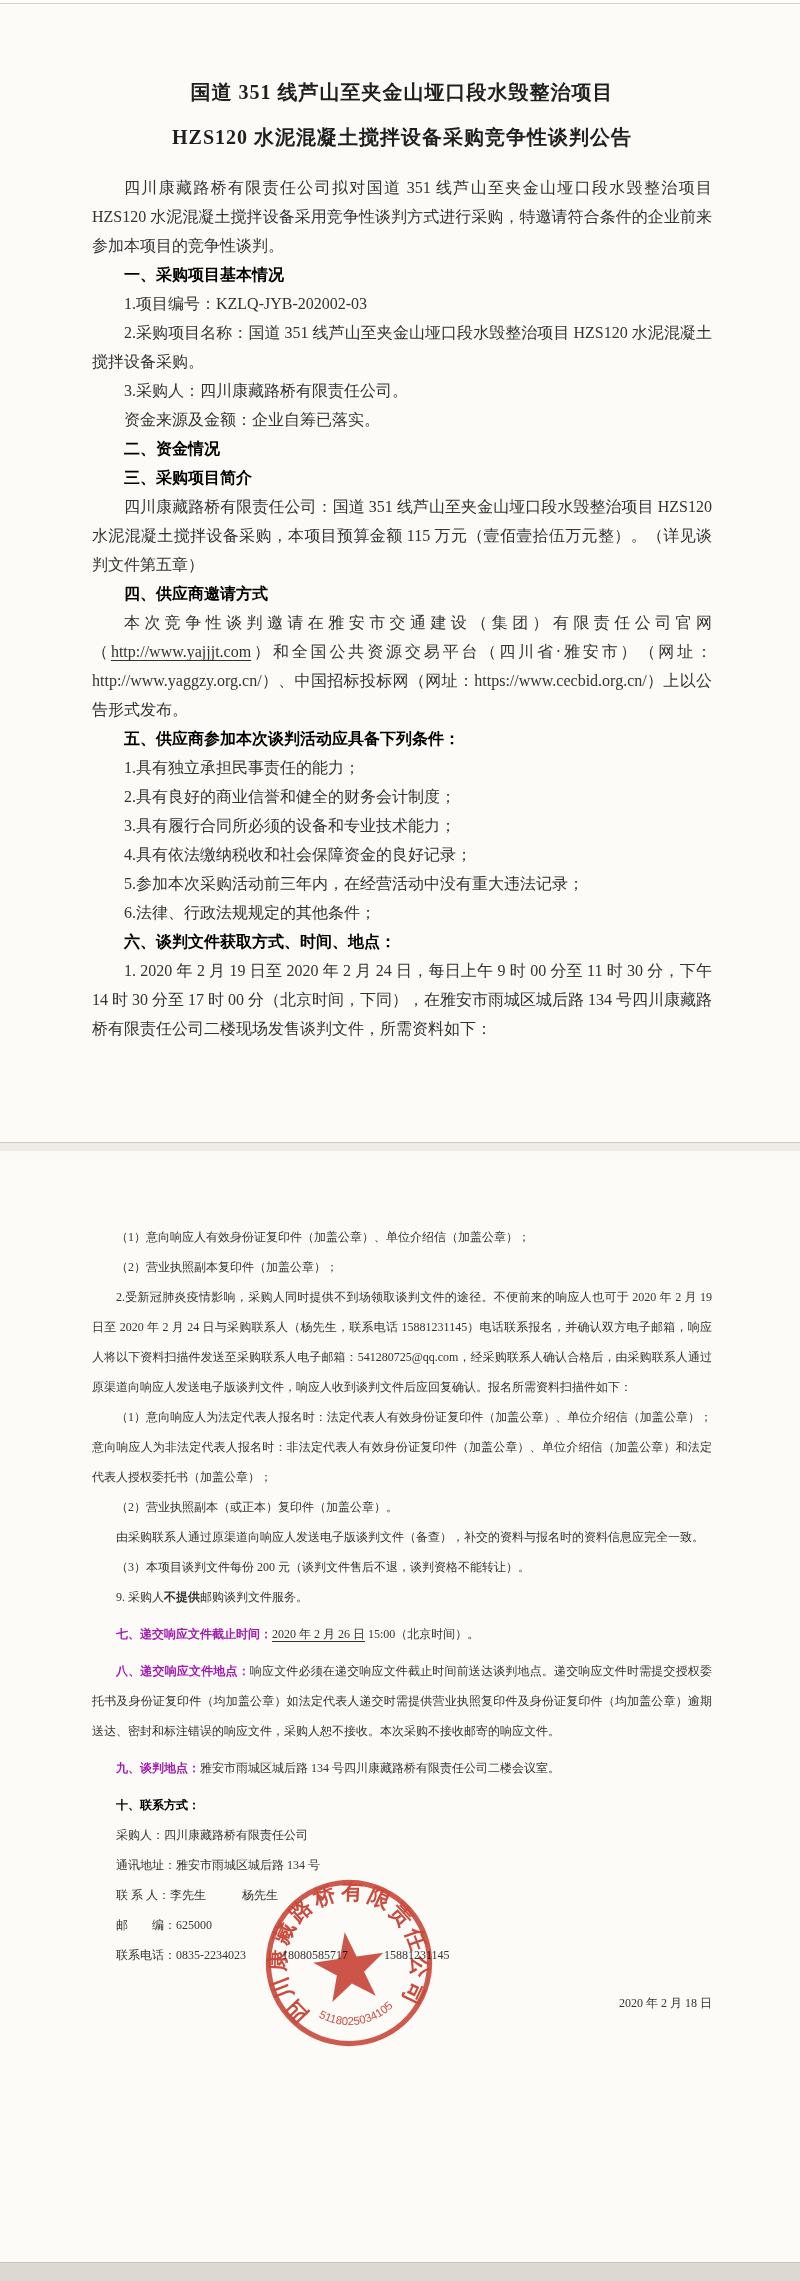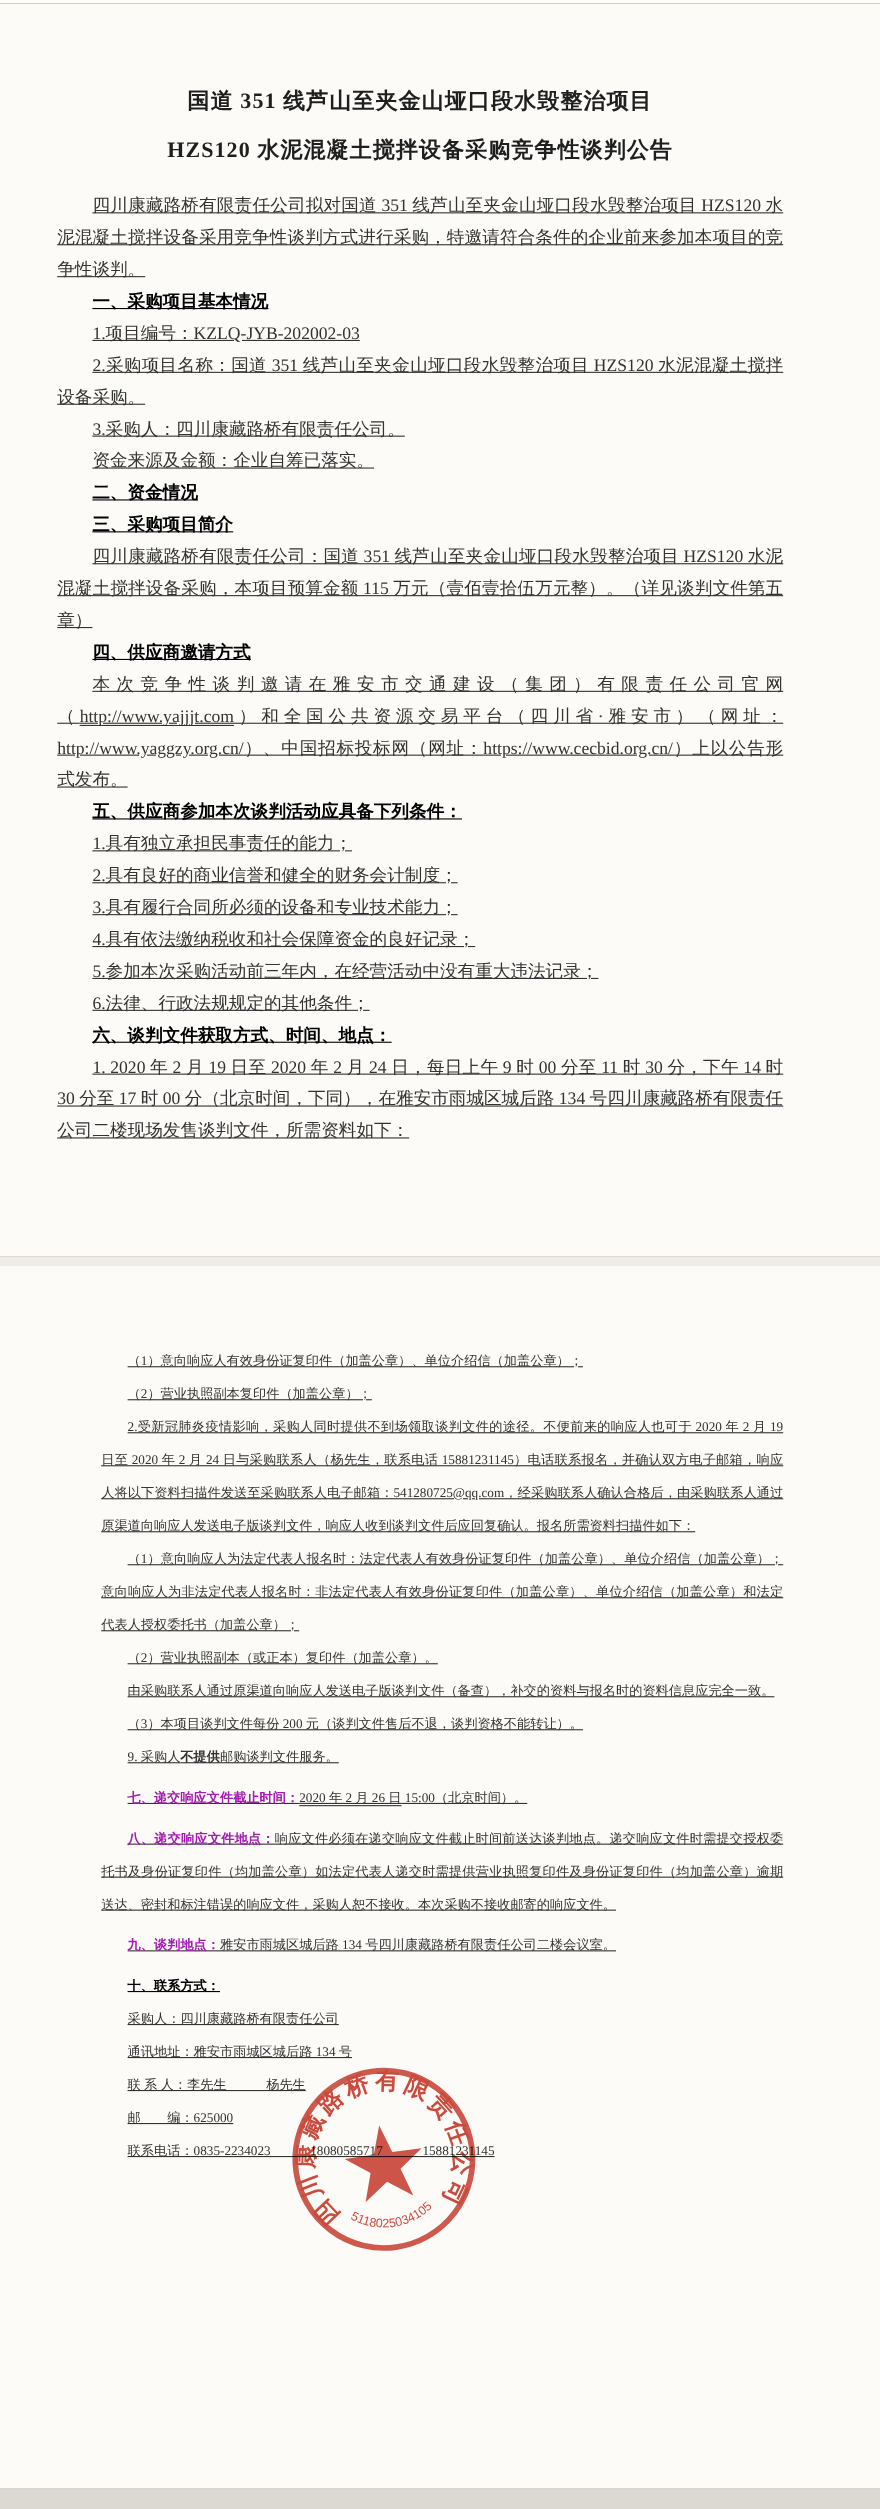--- a/index.html
+++ b/index.html
@@ -4,24 +4,24 @@
 <style>
   html,body{margin:0;padding:0;background:#e8e4de;}
   .doc{width:800px;height:2281px;margin:0 auto;position:relative;background:#fcfbf8;
        font-family:"Liberation Serif","DejaVu Serif",serif;color:#333;}
   .band-top{height:8px;background:linear-gradient(#fdfcfa 0 3px,#d9cfc0 3px 4px,#fcfbf8 4px);}
   .band-gap{height:20px;background:linear-gradient(#cfc7ba 0 1px,#efece7 1px 9px,#fbfaf7 9px);}
   .band-bottom{height:19px;background:linear-gradient(#c9c0b1 0 1px,#dcd8d2 1px);}
   .page{background:#fcfbf8;position:relative;overflow:hidden;}
   .page1{height:1134px;}
   .page2{height:1100px;}
-  .p1-content{padding:62px 88px 0 52px;font-size:16px;line-height:29px;text-align:justify;}
+  .p1-content{padding:62px 88px 0 92px;font-size:16px;line-height:29px;text-align:justify;}
   .p2-content{padding:60px 88px 0 92px;font-size:12px;line-height:30px;text-align:justify;}
   h1.title{font-size:20px;line-height:45px;margin:0;text-align:center;font-weight:700;color:#1f1f1f;letter-spacing:1px;}
-  .para{margin:0;text-indent:2em;text-decoration:underline;}
+  .para{margin:0;text-indent:2em;}
   .intro{margin-top:13px;}
   .heading{font-weight:700;color:#000000;}
   .inline-heading{font-weight:700;color:#a21caf;}
   .u{text-decoration:underline;text-underline-offset:3px;}
   .mt{margin-top:7px;}
   .bold{font-weight:700;}
   .date-line{margin:18px 0 0;text-align:right;text-indent:0;}
   .seal{position:absolute;left:256px;top:708px;width:186px;height:186px;
         mix-blend-mode:multiply;opacity:.88;pointer-events:none;}
 </style>
@@ -85,20 +85,21 @@
 
       <p class="para mt"><span class="inline-heading">九、谈判地点：</span><span>雅安市雨城区城后路 134 号四川康藏路桥有限责任公司二楼会议室。</span></p>
 
       <p class="para mt heading">十、联系方式：</p>
       <p class="para">采购人：四川康藏路桥有限责任公司</p>
       <p class="para">通讯地址：雅安市雨城区城后路 134 号</p>
       <p class="para">联 系 人：李先生　　　杨先生</p>
       <p class="para">邮　　编：625000</p>
       <p class="para">联系电话：0835-2234023　　　18080585717　　　15881231145</p>
 
+      <p class="para date-line">2020 年 2 月 18 日</p>
     </div>
 
     <div class="seal">
       <svg width="186" height="186" viewBox="0 0 180 180">
         <g transform="rotate(-8 90 90)" fill="none">
           <circle cx="90" cy="90" r="78" stroke="#c53325" stroke-width="5" opacity="0.92"></circle>
           <polygon fill="#c53325" opacity="0.95" points="90,60 98.2,84.7 124.2,84.9 103.3,100.3 111.2,125.1 90,110 68.8,125.1 76.7,100.3 55.8,84.9 81.8,84.7"></polygon>
           <path id="sealTopArc" d="M 46.2 133.8 A 62 62 0 1 1 133.8 133.8" fill="none"></path>
           <path id="sealBottomArc" d="M 33.6 110.5 A 60 60 0 0 0 146.4 110.5" fill="none"></path>
           <text font-size="21" font-weight="700" fill="#c53325" font-family="Liberation Serif, serif">

